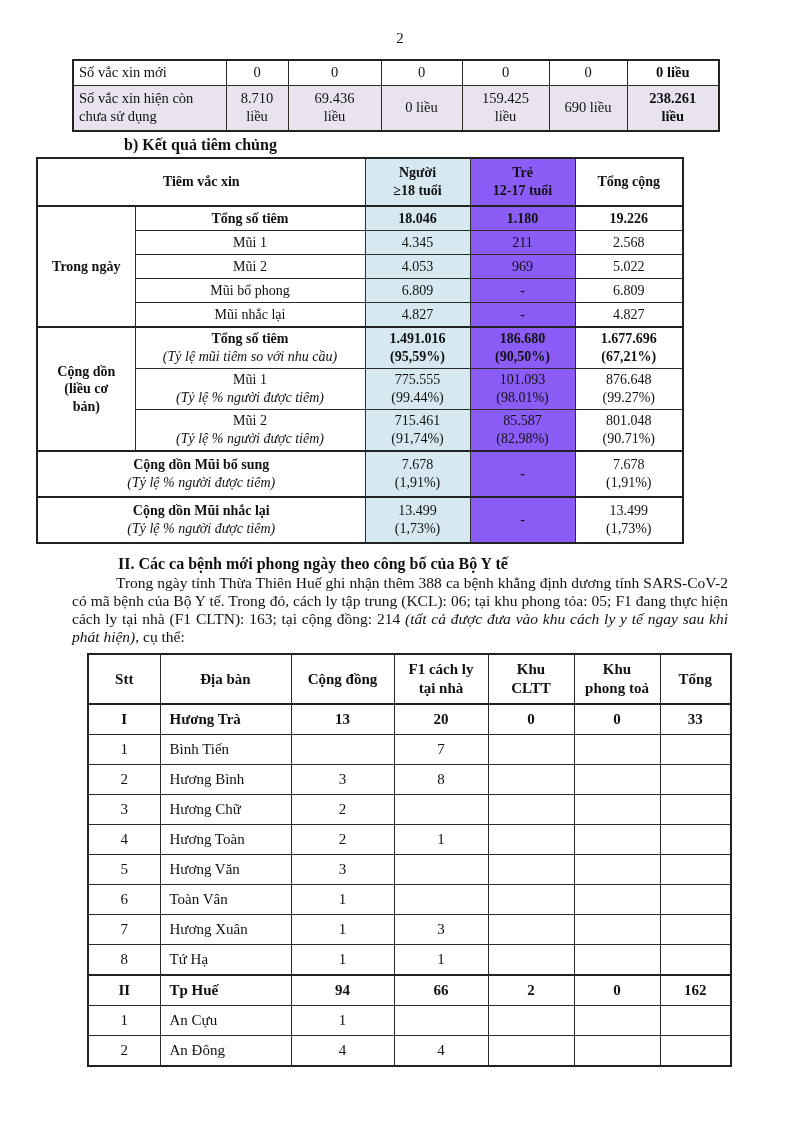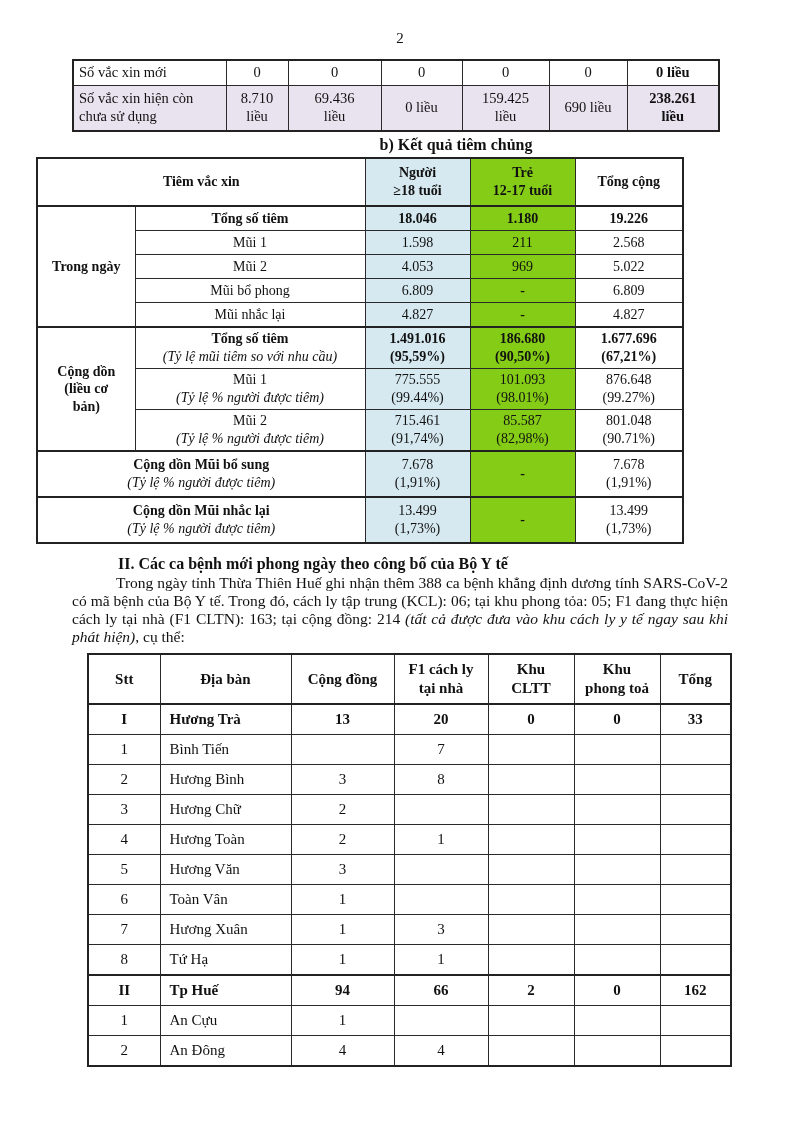--- a/index.html
+++ b/index.html
@@ -19,31 +19,31 @@
   .left{text-align:left;padding-left:5px;}
 
   
   .t1{margin:12px 0 0 72px;width:646px;font-size:14.5px;line-height:1.22;}
   .t1 .hrow td{font-weight:bold;height:40px;border-bottom:2px solid #222;}
   .t1 .r-new td{height:22px;}
   .t1 .r-recv td{height:40px;background:#dce6f1;}
   .t1 .r-left td{height:42px;background:#e9e3ef;}
 
   
-  .heading{font-size:16px;font-weight:bold;margin:4px 12px 3px 124px;text-align:center;}
+  .heading{font-size:16px;font-weight:bold;margin:4px 12px 3px 124px;}
 
   
   .t2{margin-left:36px;width:646px;font-size:14px;line-height:1.26;}
   .t2 .hrow td{font-weight:bold;height:44px;border-bottom:2px solid #222;}
   .t2 .day td{height:21px;}
   .t2 .cum td{height:38px;}
   .t2 .foot td{height:42px;}
   .t2 .thick td{border-top:2px solid #222;}
   .col-blue{background:#d6e9f0;}
-  .col-pink{background:#84cc16;}
+  .col-pink{background:#8b5cf6;}
   .grp{font-weight:bold;}
 
   
   .heading2{font-size:16px;font-weight:bold;margin:11px 0 1px 118px;}
   .para{margin:0 72px;width:656px;font-size:15.5px;line-height:1.16;
         text-align:justify;text-indent:44px;}
 
   
   .t3{margin:7px 0 0 87px;width:643px;font-size:15px;line-height:1.25;}
   .t3 .hrow td{font-weight:bold;height:46px;border-bottom:2px solid #222;}
@@ -116,21 +116,21 @@
     </tr>
     <tr class="day">
       <td rowspan="5" class="grp">Trong ngày</td>
       <td class="bold">Tổng số tiêm</td>
       <td class="col-blue bold">18.046</td>
       <td class="col-pink bold">1.180</td>
       <td class="bold">19.226</td>
     </tr>
     <tr class="day">
       <td>Mũi 1</td>
-      <td class="col-blue">1.598</td>
+      <td class="col-blue">4.345</td>
       <td class="col-pink">211</td>
       <td>2.568</td>
     </tr>
     <tr class="day">
       <td>Mũi 2</td>
       <td class="col-blue">4.053</td>
       <td class="col-pink">969</td>
       <td>5.022</td>
     </tr>
     <tr class="day">

